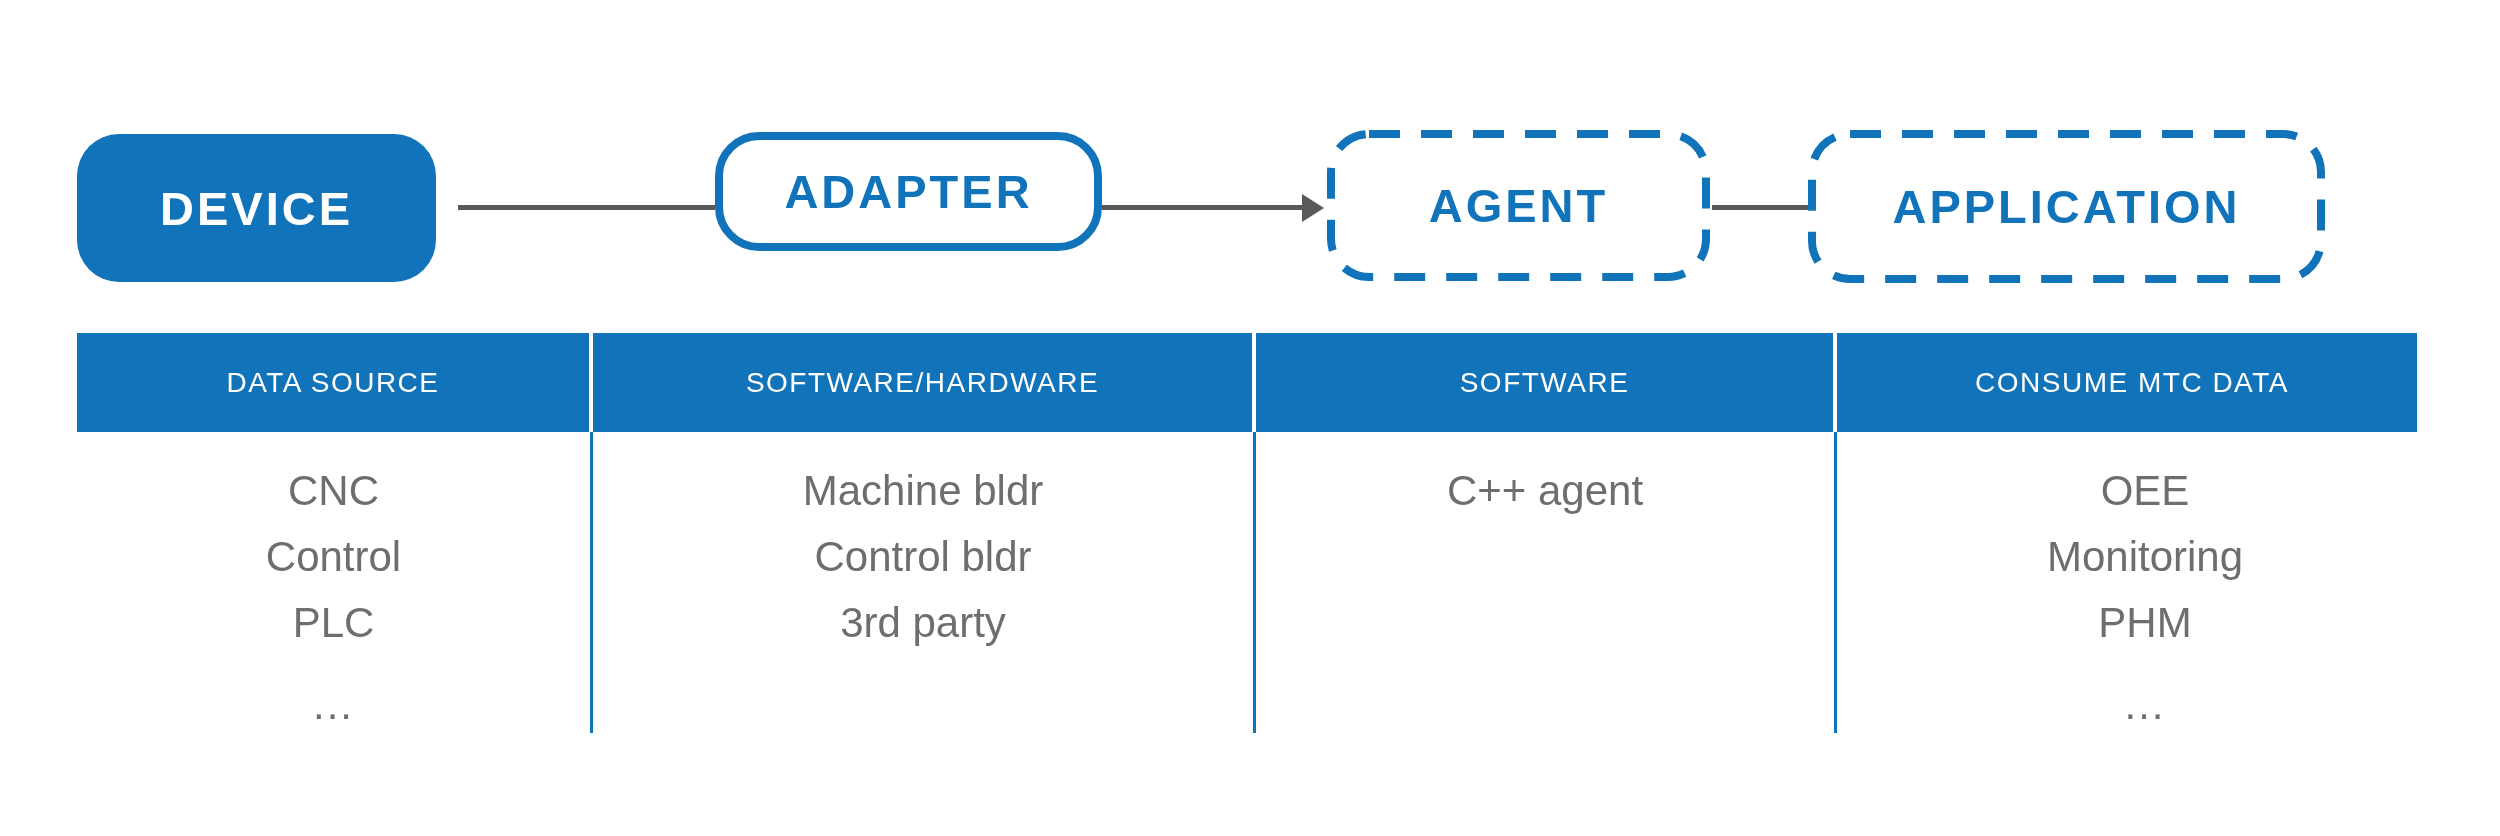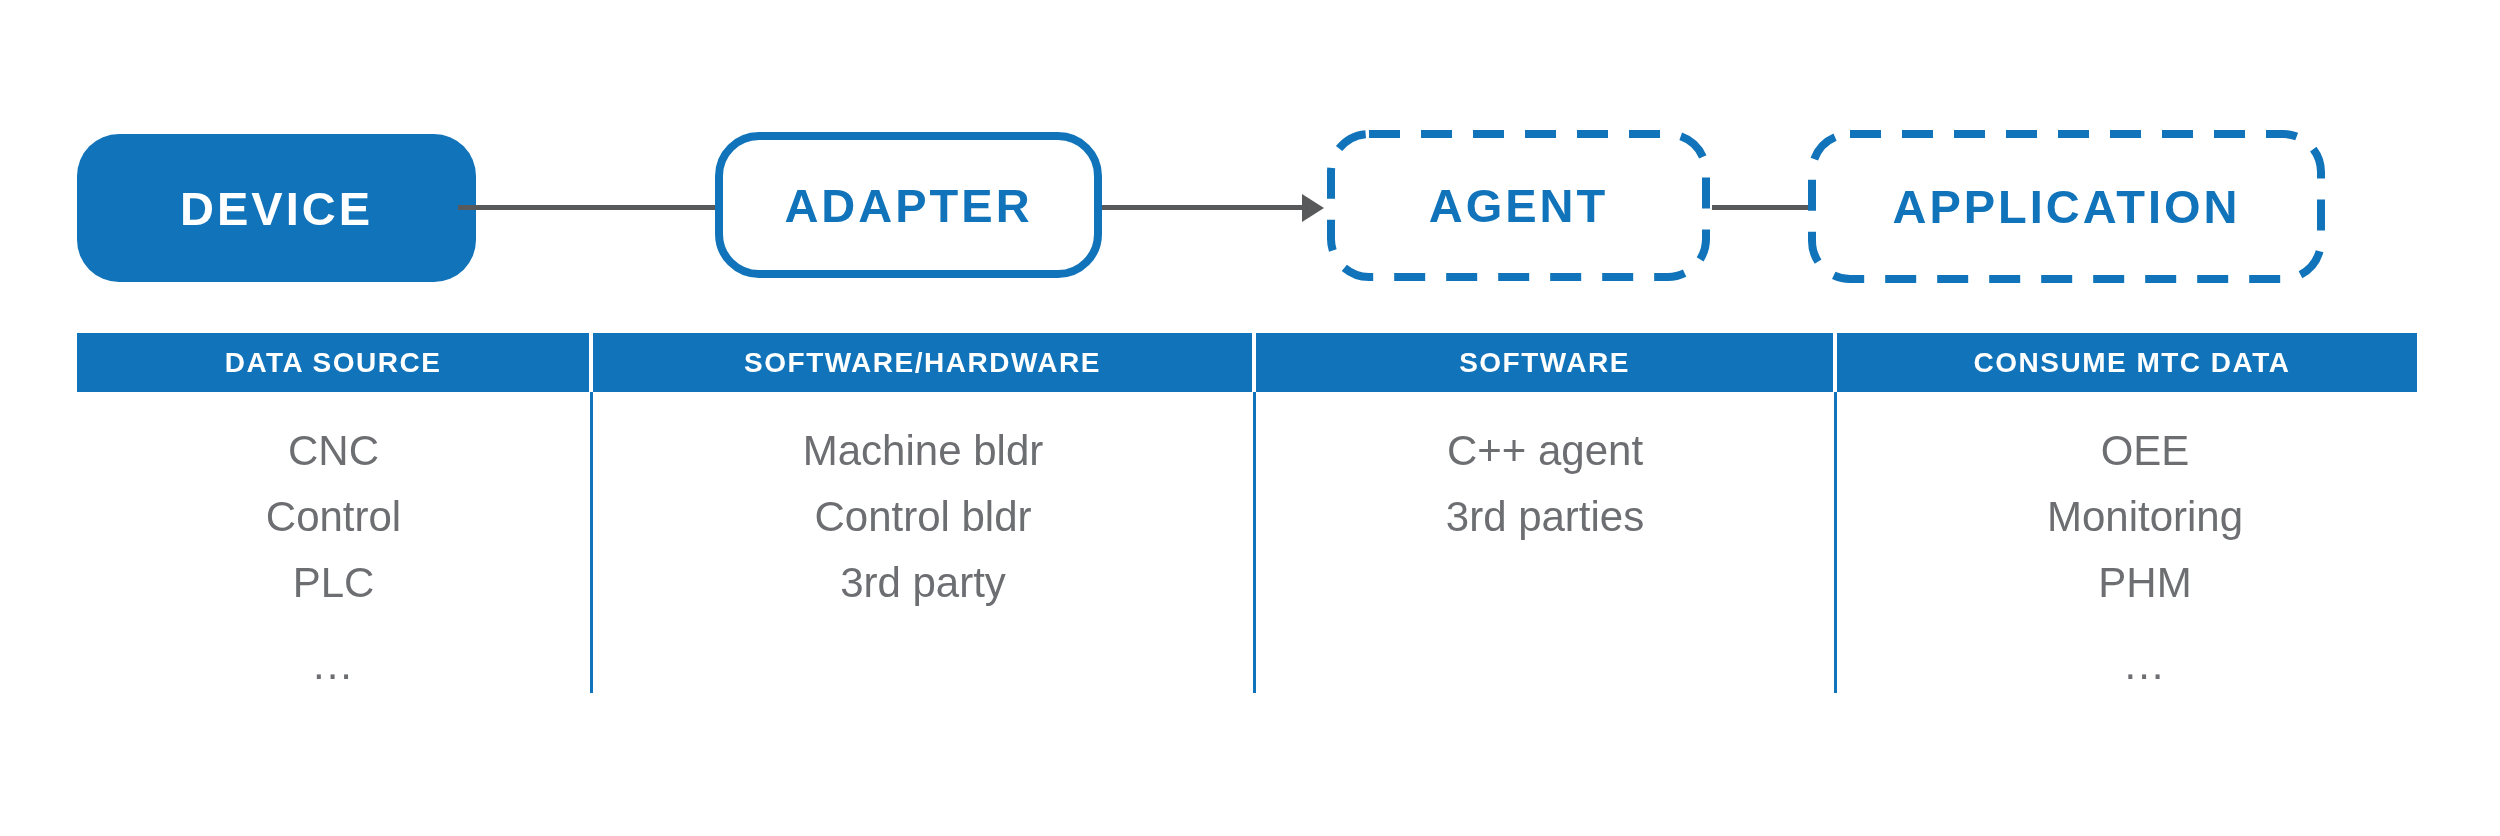--- a/index.html
+++ b/index.html
@@ -24,27 +24,27 @@
   .node {
     position: absolute;
     display: flex;
     align-items: center;
     justify-content: center;
     font-weight: bold;
     letter-spacing: 3px;
     font-size: 47px;
   }
   .node-device {
-    left: 77px; top: 134px; width: 399px; height: 148px;
+    left: 77px; top: 134px; width: 359px; height: 148px;
     background: var(--blue);
     border-radius: 42px;
     color: var(--white);
   }
   .node-adapter {
-    left: 715px; top: 132px; width: 387px; height: 146px;
+    left: 715px; top: 132px; width: 387px; height: 119px;
     background: var(--white);
     border: 8px solid var(--blue);
     border-radius: 44px;
     color: var(--blue);
   }
   .node-dashed {
     background: var(--white);
     color: var(--blue);
   }
   .node-agent { left: 1327px; top: 130px; width: 383px; height: 151px; align-items: center; }
@@ -89,24 +89,24 @@
   .mtc-table {
     position: absolute;
     left: 77px; top: 333px;
     width: 2340px;
   }
   .t-head, .t-body {
     display: grid;
     grid-template-columns: 516px 663px 581px 580px;
   }
   .th {
-    height: 59px;
+    height: 99px;
     background: var(--blue);
     color: var(--white);
-    font-weight: bold;
+    font-weight: normal;
     font-size: 28px;
     letter-spacing: 1.5px;
     display: flex;
     align-items: center;
     justify-content: center;
     border-right: 4px solid var(--white);
     text-align: center;
   }
   .th:last-child { border-right: none; padding-left: 10px; }
   .td {
@@ -171,21 +171,20 @@
         <div class="cell-item">PLC</div>
         <div class="cell-item ellipsis">...</div>
       </div>
       <div class="td">
         <div class="cell-item">Machine bldr</div>
         <div class="cell-item">Control bldr</div>
         <div class="cell-item">3rd party</div>
       </div>
       <div class="td">
         <div class="cell-item">C++ agent</div>
-        <div class="cell-item">3rd parties</div>
       </div>
       <div class="td">
         <div class="cell-item">OEE</div>
         <div class="cell-item">Monitoring</div>
         <div class="cell-item">PHM</div>
         <div class="cell-item ellipsis">...</div>
       </div>
     </div>
   </div>
 

